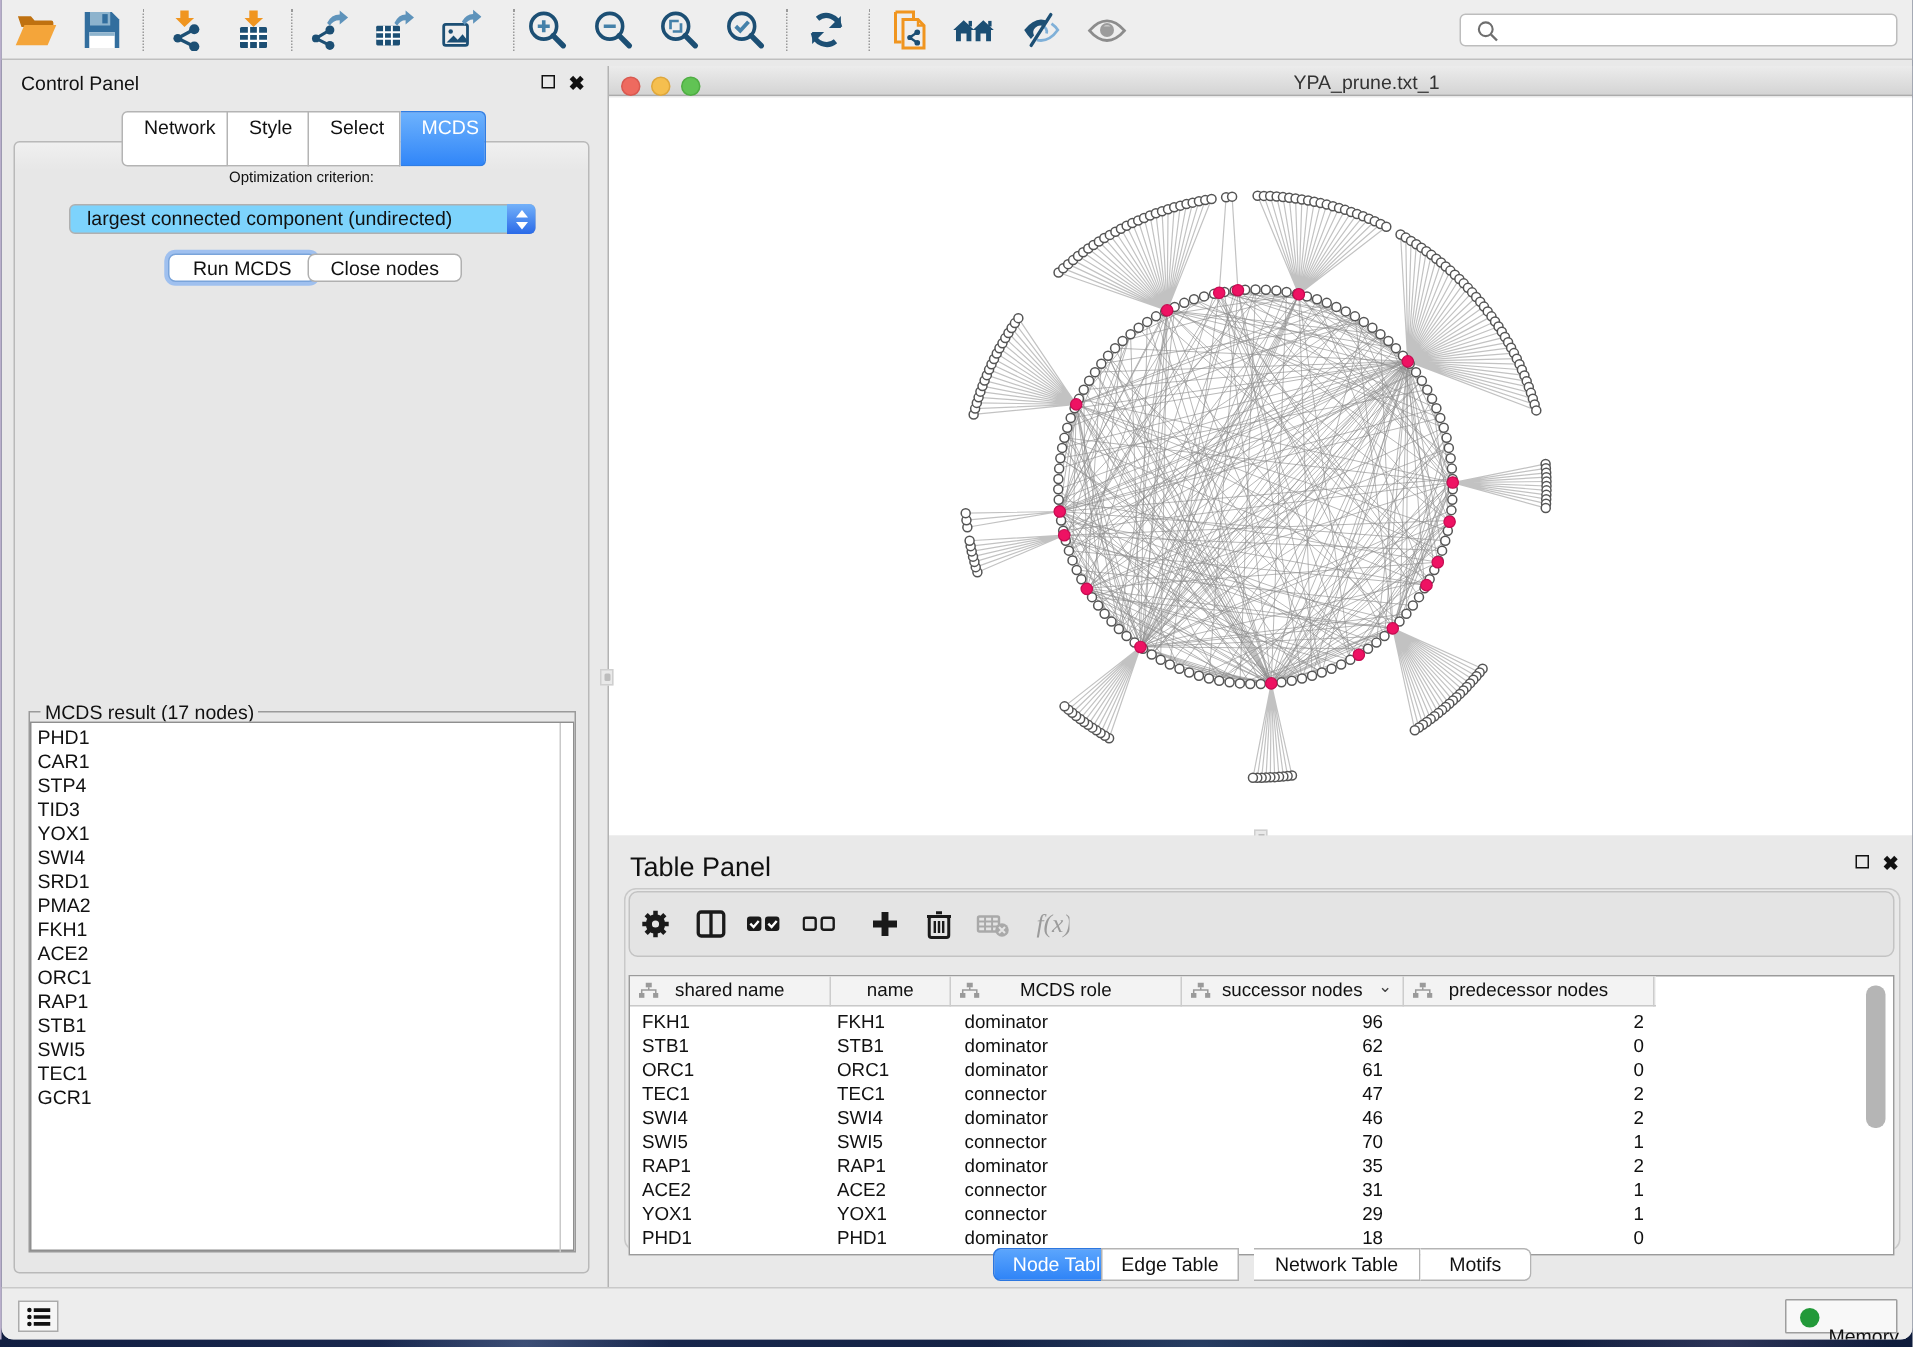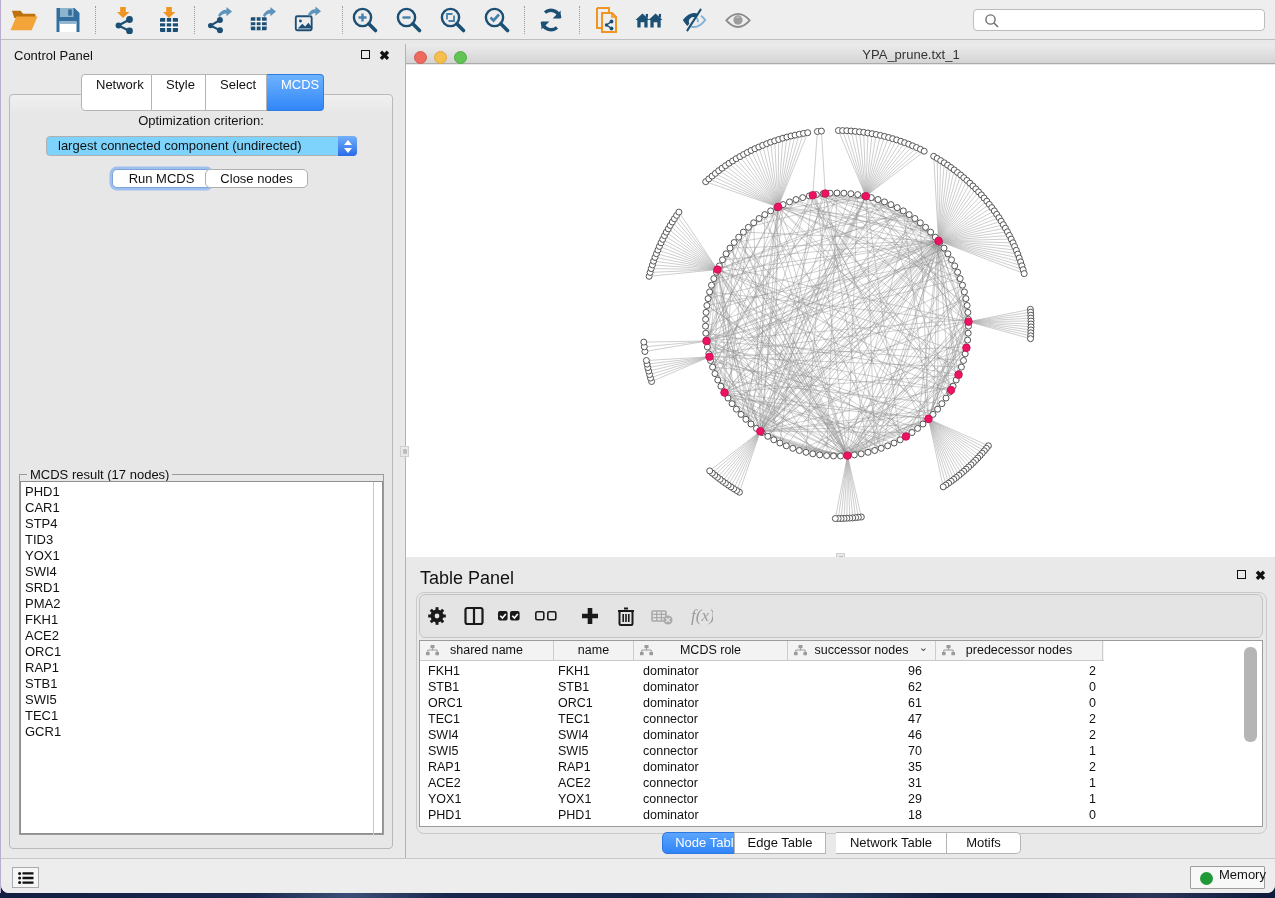--- a/index.html
+++ b/index.html
@@ -14,21 +14,21 @@
 
 #cp-title { position:absolute; left:13px; top:48px; font-size:13px; color:#111; }
 #cp-float { position:absolute; left:360px; top:50px; width:9px; height:9px; border:1.5px solid #111; }
 #cp-close { position:absolute; left:378px; top:48px; font-size:13px; font-weight:bold; color:#111; }
 #tabpanel { position:absolute; left:8px; top:94px; width:384px; height:755px; border:1px solid #b9b9b9; border-radius:4px; background:linear-gradient(#f0f0f0, #e7e7e7 18px, #e7e7e7); }
 .tabrow { position:absolute; left:80px; top:74px; height:21px; display:flex; }
 .tab { height:37px; background:#fff; border:1px solid #b4b4b4; border-left:none; font-size:13px; color:#111; text-align:center; line-height:20px; padding:0 14px; }
 .tab.first { border-left:1px solid #b4b4b4; border-radius:4px 0 0 4px; }
 .tab.last { border-radius:0 4px 4px 0; }
 .tab.sel { background:linear-gradient(#6db2fd,#3186f8); color:#fff; border-color:#2f7de4; }
-#optlabel { position:absolute; left:0px; top:113px; width:400px; text-align:center; font-size:13px; color:#111; }
+#optlabel { position:absolute; left:0px; top:113px; width:400px; text-align:center; font-size:10px; color:#111; }
 #dropdown { position:absolute; left:45px; top:136px; width:311px; height:20px; background:#7dd3fc; border:1px solid #b0b0b0; border-radius:4px; font-size:13px; color:#111; line-height:18px; padding-left:11px; }
 #dd-btn { position:absolute; right:-1px; top:-1px; width:19px; height:20px; border-radius:0 4px 4px 0; background:linear-gradient(#73b1f9,#2a6ae8); }
 .btn { position:absolute; height:19px; background:#fff; border:1px solid #b0b0b0; border-radius:5px; font-size:13px; color:#111; text-align:center; line-height:17px; }
 #btn-run { left:111px; top:169px; width:99px; box-shadow:0 0 0 2.5px rgba(100,160,245,0.55); border-color:#7aa4da; }
 #btn-close { left:204px; top:169px; width:103px; }
 
 #mcds-box { position:absolute; left:18px; top:474px; width:365px; height:361px; border:1px solid #9a9a9a; }
 #mcds-title { position:absolute; left:26px; top:467px; font-size:13px; color:#111; background:#e7e7e7; padding:0 3px; }
 #mcds-list { position:absolute; left:19px; top:481px; width:363px; height:353px; background:#fff; border:1px solid #8f8f8f; font-size:13px; color:#111; }
 #mcds-list .it { padding-left:4px; height:16px; line-height:16px; }
@@ -44,21 +44,21 @@
 #netcanvas { position:absolute; left:405px; top:65px; width:869px; height:492px; background:#fff; }
 
 #hgrip { position:absolute; left:835px; top:553px; width:9px; height:10px; background:#e9e9e9; border:1px solid #cfcfcf; }
 #hgrip i { position:absolute; left:2px; top:2px; width:4px; height:4px; background:#bdbdbd; display:block; }
 
 #tp { position:absolute; left:405px; top:557px; width:869px; height:301px; background:#e9e9e9; }
 #tp-title { position:absolute; left:14px; top:11px; font-size:18px; color:#111; }
 #tp-float { position:absolute; left:831px; top:13px; width:9px; height:9px; border:1.5px solid #111; }
 #tp-close { position:absolute; left:849px; top:11px; font-size:13px; font-weight:bold; color:#111; }
 #tp-toolbar { position:absolute; left:13px; top:37px; width:844px; height:44px; background:#e4e4e4; border:1px solid #c3c3c3; border-radius:6px; }
-#tbl { position:absolute; left:13px; top:83px; width:844px; height:187px; background:#fff; border:1px solid #9b9b9b; }
+#tbl { position:absolute; left:13px; top:93px; width:844px; height:187px; background:#fff; border:1px solid #9b9b9b; }
 #tbl-head { position:absolute; left:0; top:0; width:684px; height:20px; background:#f3f3f3; border-bottom:1px solid #c9c9c9; font-size:12.5px; color:#111; }
 .hcell { position:absolute; top:0; height:20px; border-right:1px solid #cccccc; }
 .hcell .lbl { position:absolute; top:2px; width:100%; text-align:center; }
 .hico { position:absolute; top:4px; width:13px; height:11px; }
 .row { position:absolute; left:0; width:842px; height:16px; font-size:12.5px; color:#111; }
 .c1 { position:absolute; left:8px; top:1px; }
 .c2 { position:absolute; left:138px; top:1px; }
 .c3 { position:absolute; left:223px; top:1px; }
 .c4 { position:absolute; left:366px; width:136px; top:1px; text-align:right; }
 .c5 { position:absolute; left:514px; width:162px; top:1px; text-align:right; }
@@ -742,16 +742,16 @@
       <div id="st-btn">
         <svg class="abs" style="left:5px;top:3px" width="16" height="14" viewBox="0 0 16 14">
           <circle cx="1.6" cy="2.4" r="1.5" fill="#111"></circle>
           <circle cx="1.6" cy="7" r="1.5" fill="#111"></circle>
           <circle cx="1.6" cy="11.6" r="1.5" fill="#111"></circle>
           <path d="M4.5 2.4 h11 M4.5 7 h11 M4.5 11.6 h11" stroke="#111" stroke-width="2.4"></path>
         </svg>
       </div>
       <div id="mem-btn">
         <span style="position:absolute;left:9px;top:5px;width:13px;height:13px;border-radius:50%;background:#229939"></span>
-        <span style="position:absolute;left:28px;top:0">Memory</span>
+        <span style="position:absolute;left:28px;top:16px">Memory</span>
       </div>
     </div>
   </div>
 <div id="leftedge"></div>
 </body></html>

